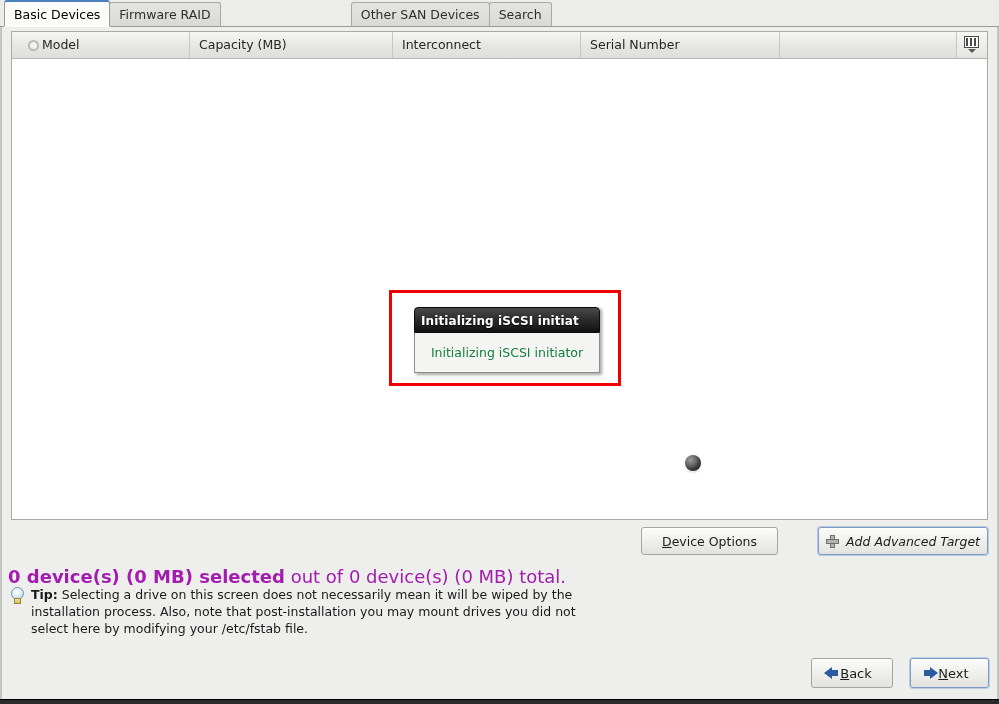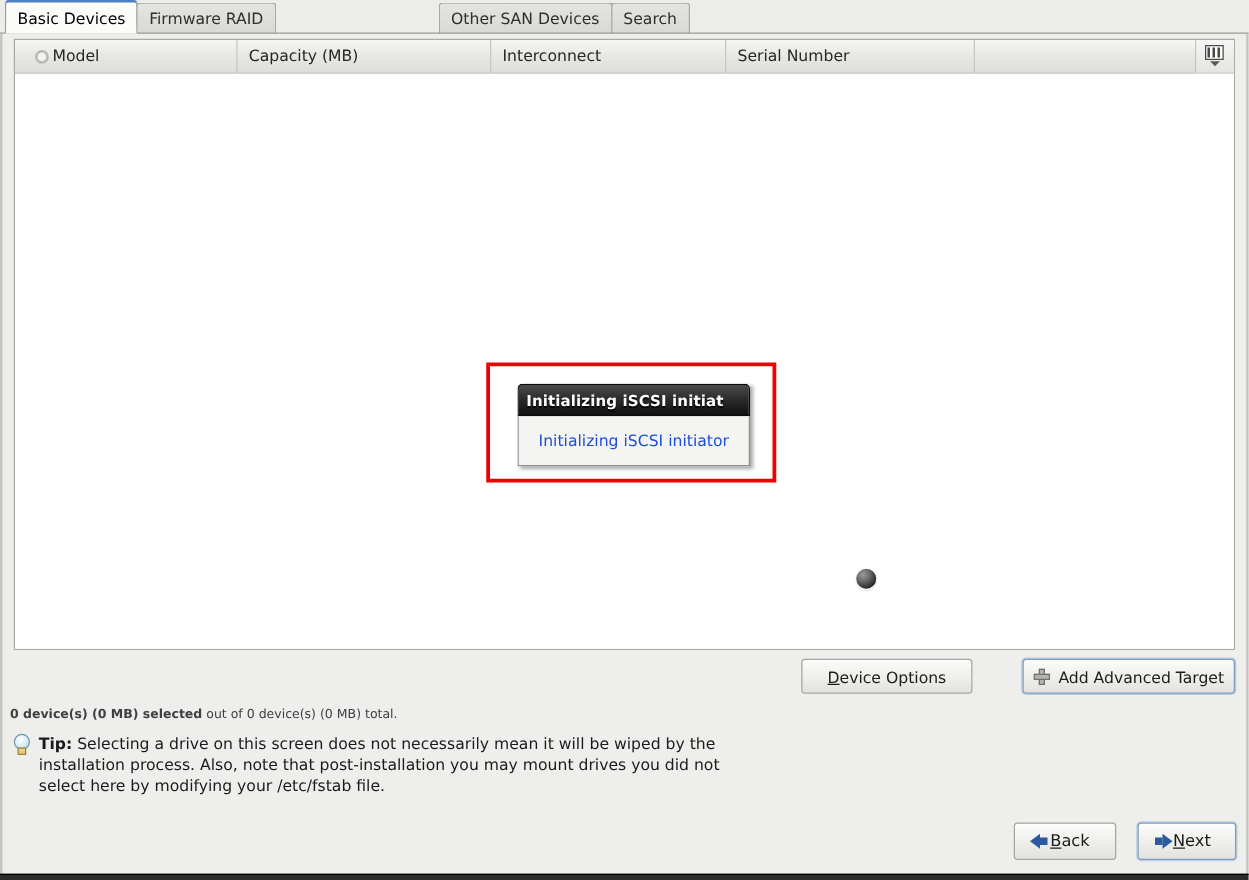--- a/index.html
+++ b/index.html
@@ -215,21 +215,21 @@
   .dialog-body {
     height: 40px;
     box-sizing: border-box;
     background: #f4f4f2;
     border: 1px solid #8e8e8a;
     border-top: none;
     display: flex;
     align-items: center;
     justify-content: center;
     font-size: 12.5px;
-    color: #1d4ed8;
+    color: #15803d;
   }
 
   
   .btn {
     position: absolute;
     box-sizing: border-box;
     background: linear-gradient(to bottom, #fcfcfb 0%, #efefec 50%, #e2e2de 100%);
     border: 1px solid #a5a5a1;
     border-radius: 3px;
     font-size: 12.5px;
@@ -239,21 +239,21 @@
     justify-content: center;
     gap: 7px;
     cursor: pointer;
     box-shadow: 0 1px 0 rgba(255,255,255,0.7) inset;
   }
   .btn.focus {
     border: 1px solid #7a9cc6;
     box-shadow: 0 0 0 1px rgba(122,156,198,0.45), 0 1px 0 rgba(255,255,255,0.7) inset;
   }
   #device-options-btn { left: 641px; top: 527px; width: 137px; height: 28px; }
-  #add-advanced-target-btn { left: 818px; top: 527px; width: 170px; height: 28px; }
+  #add-advanced-target-btn { left: 818px; top: 527px; width: 170px; height: 28px; font-style: italic; }
 
   .plus-icon {
     position: relative;
     width: 13px; height: 13px;
     flex: none;
   }
   .plus-icon:before, .plus-icon:after {
     content: "";
     position: absolute;
     background: #b4b4b0;
@@ -261,22 +261,22 @@
     box-sizing: border-box;
   }
   .plus-icon:before { left: 4px; top: 0; width: 5px; height: 13px; }
   .plus-icon:after  { left: 0; top: 4px; width: 13px; height: 5px; }
 
   
   .status-line {
     position: absolute;
     left: 8px;
     top: 566px;
-    font-size: 10px;
-    color: #404040;
+    font-size: 18px;
+    color: #a21caf;
     white-space: nowrap;
   }
   .status-line b { font-weight: bold; }
 
   
   .tip {
     position: absolute;
     left: 9px;
     top: 586px;
     width: 600px;

